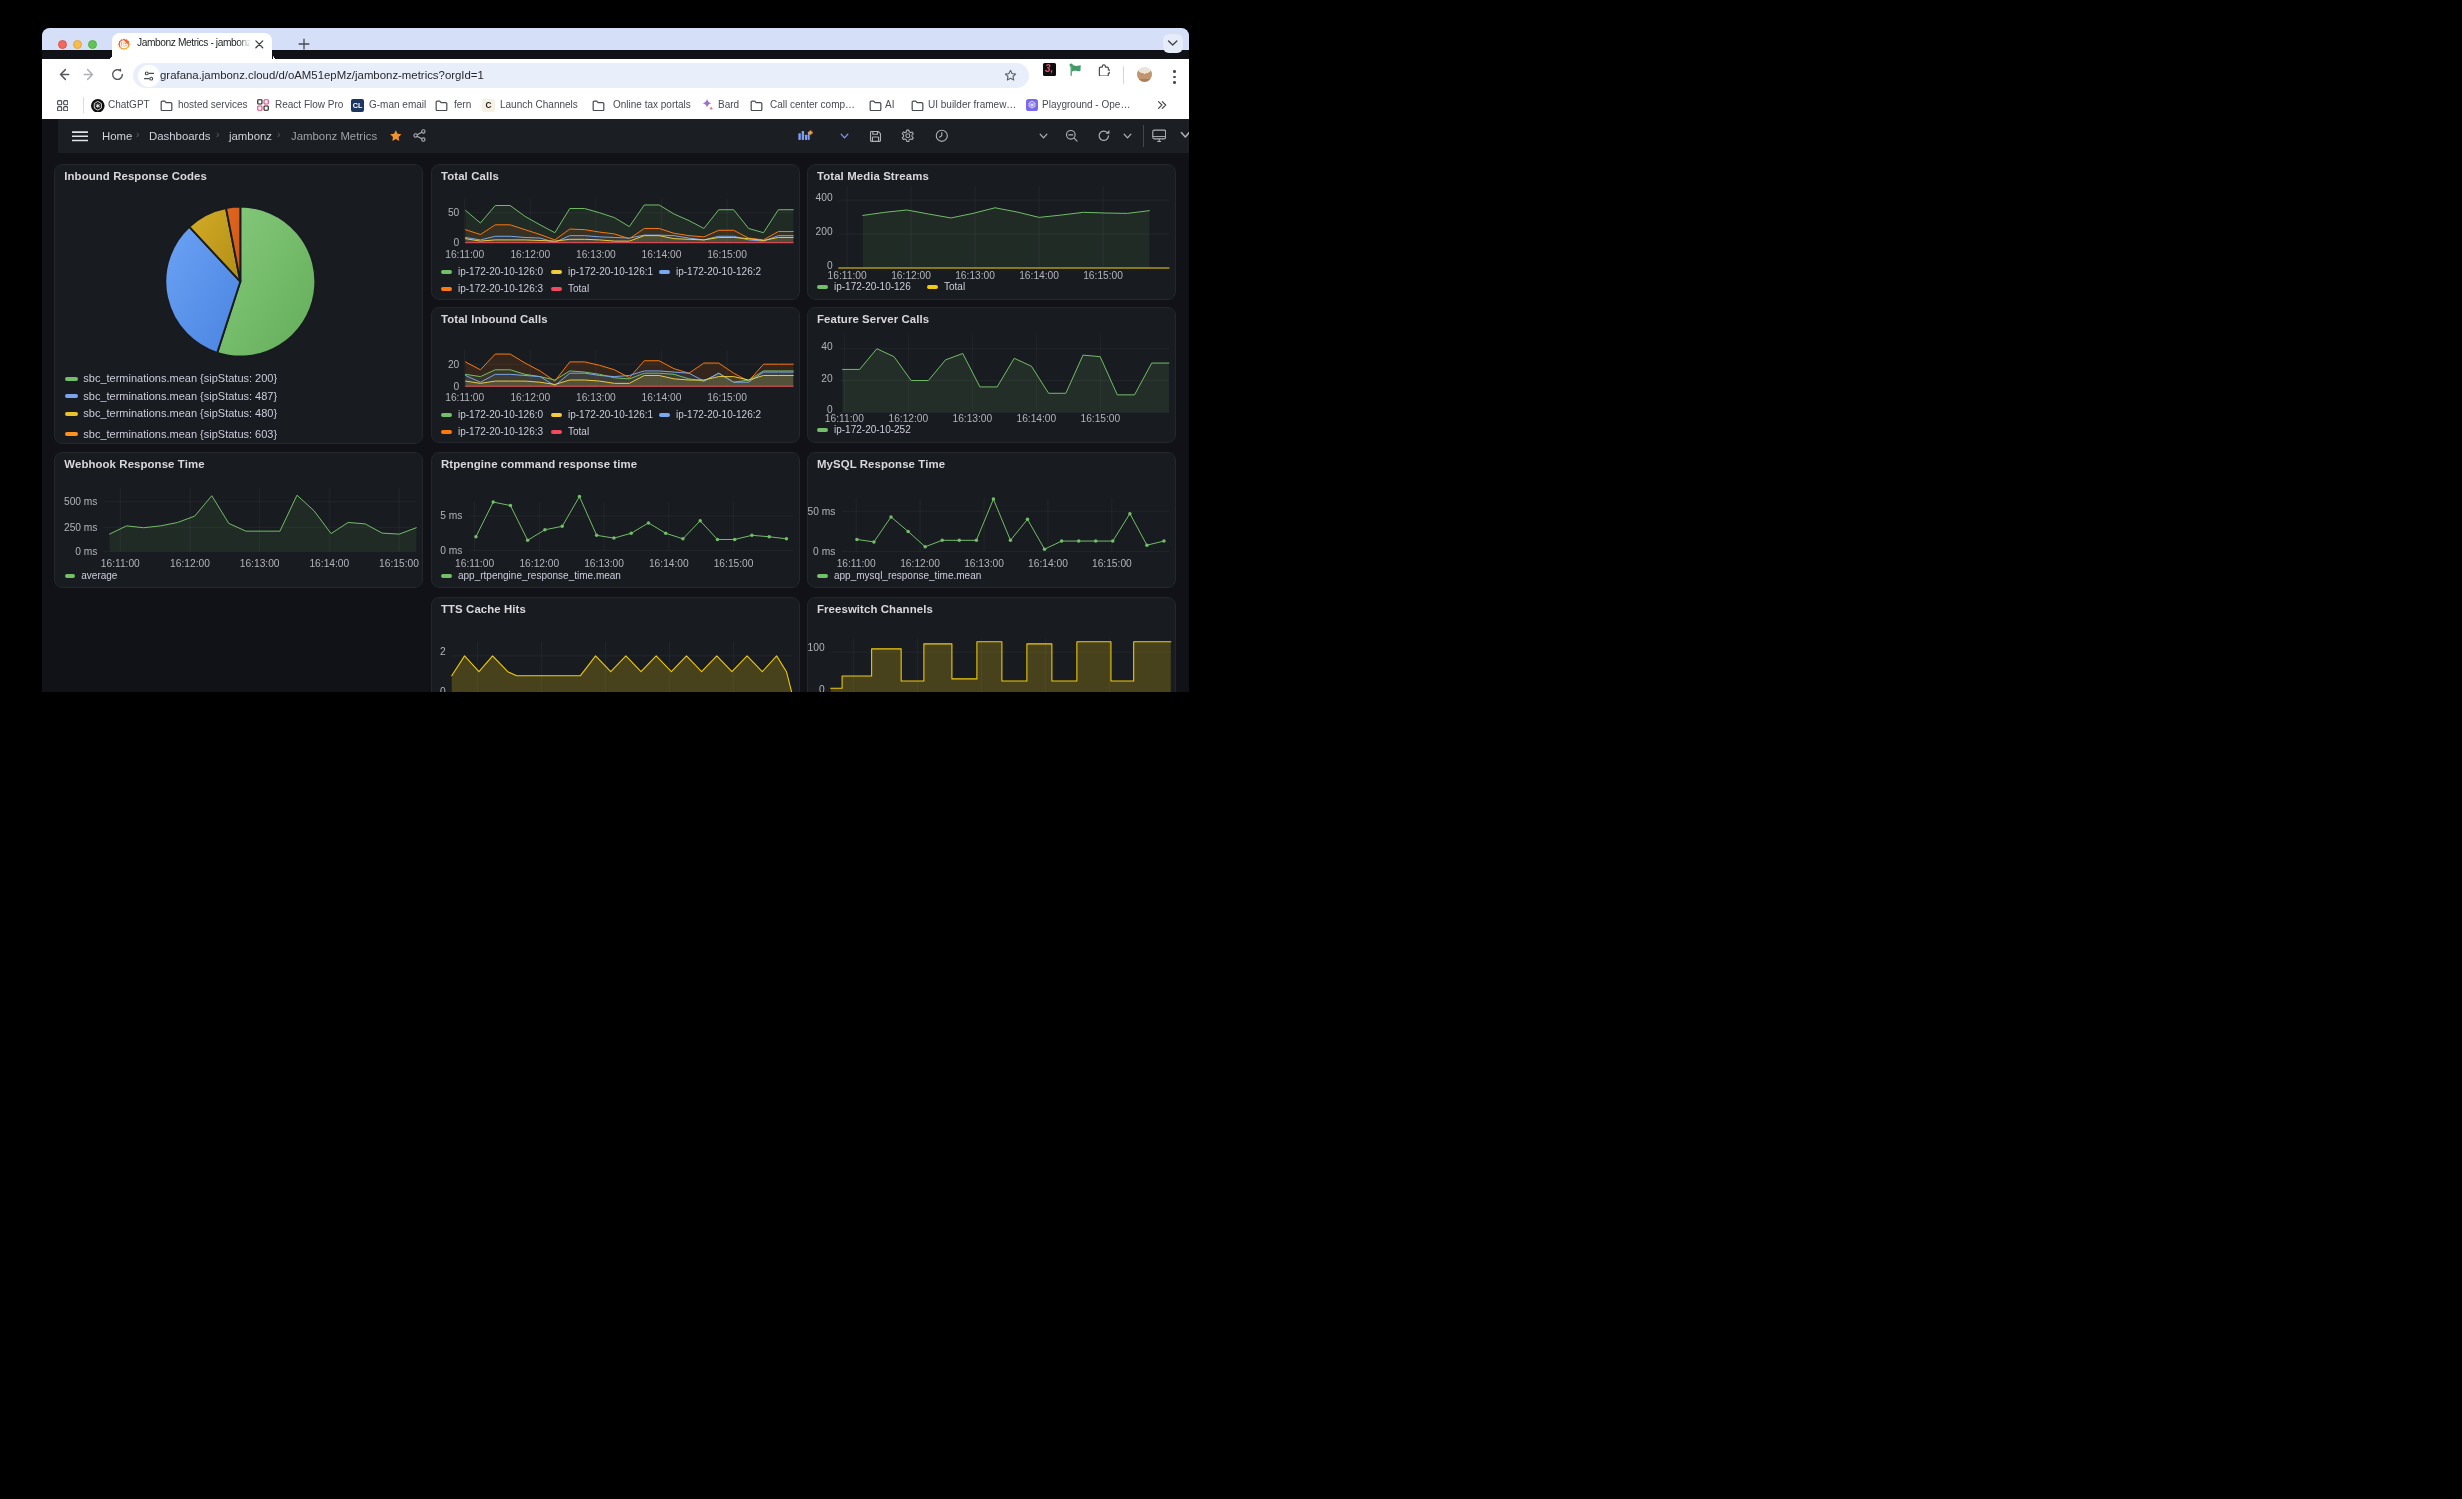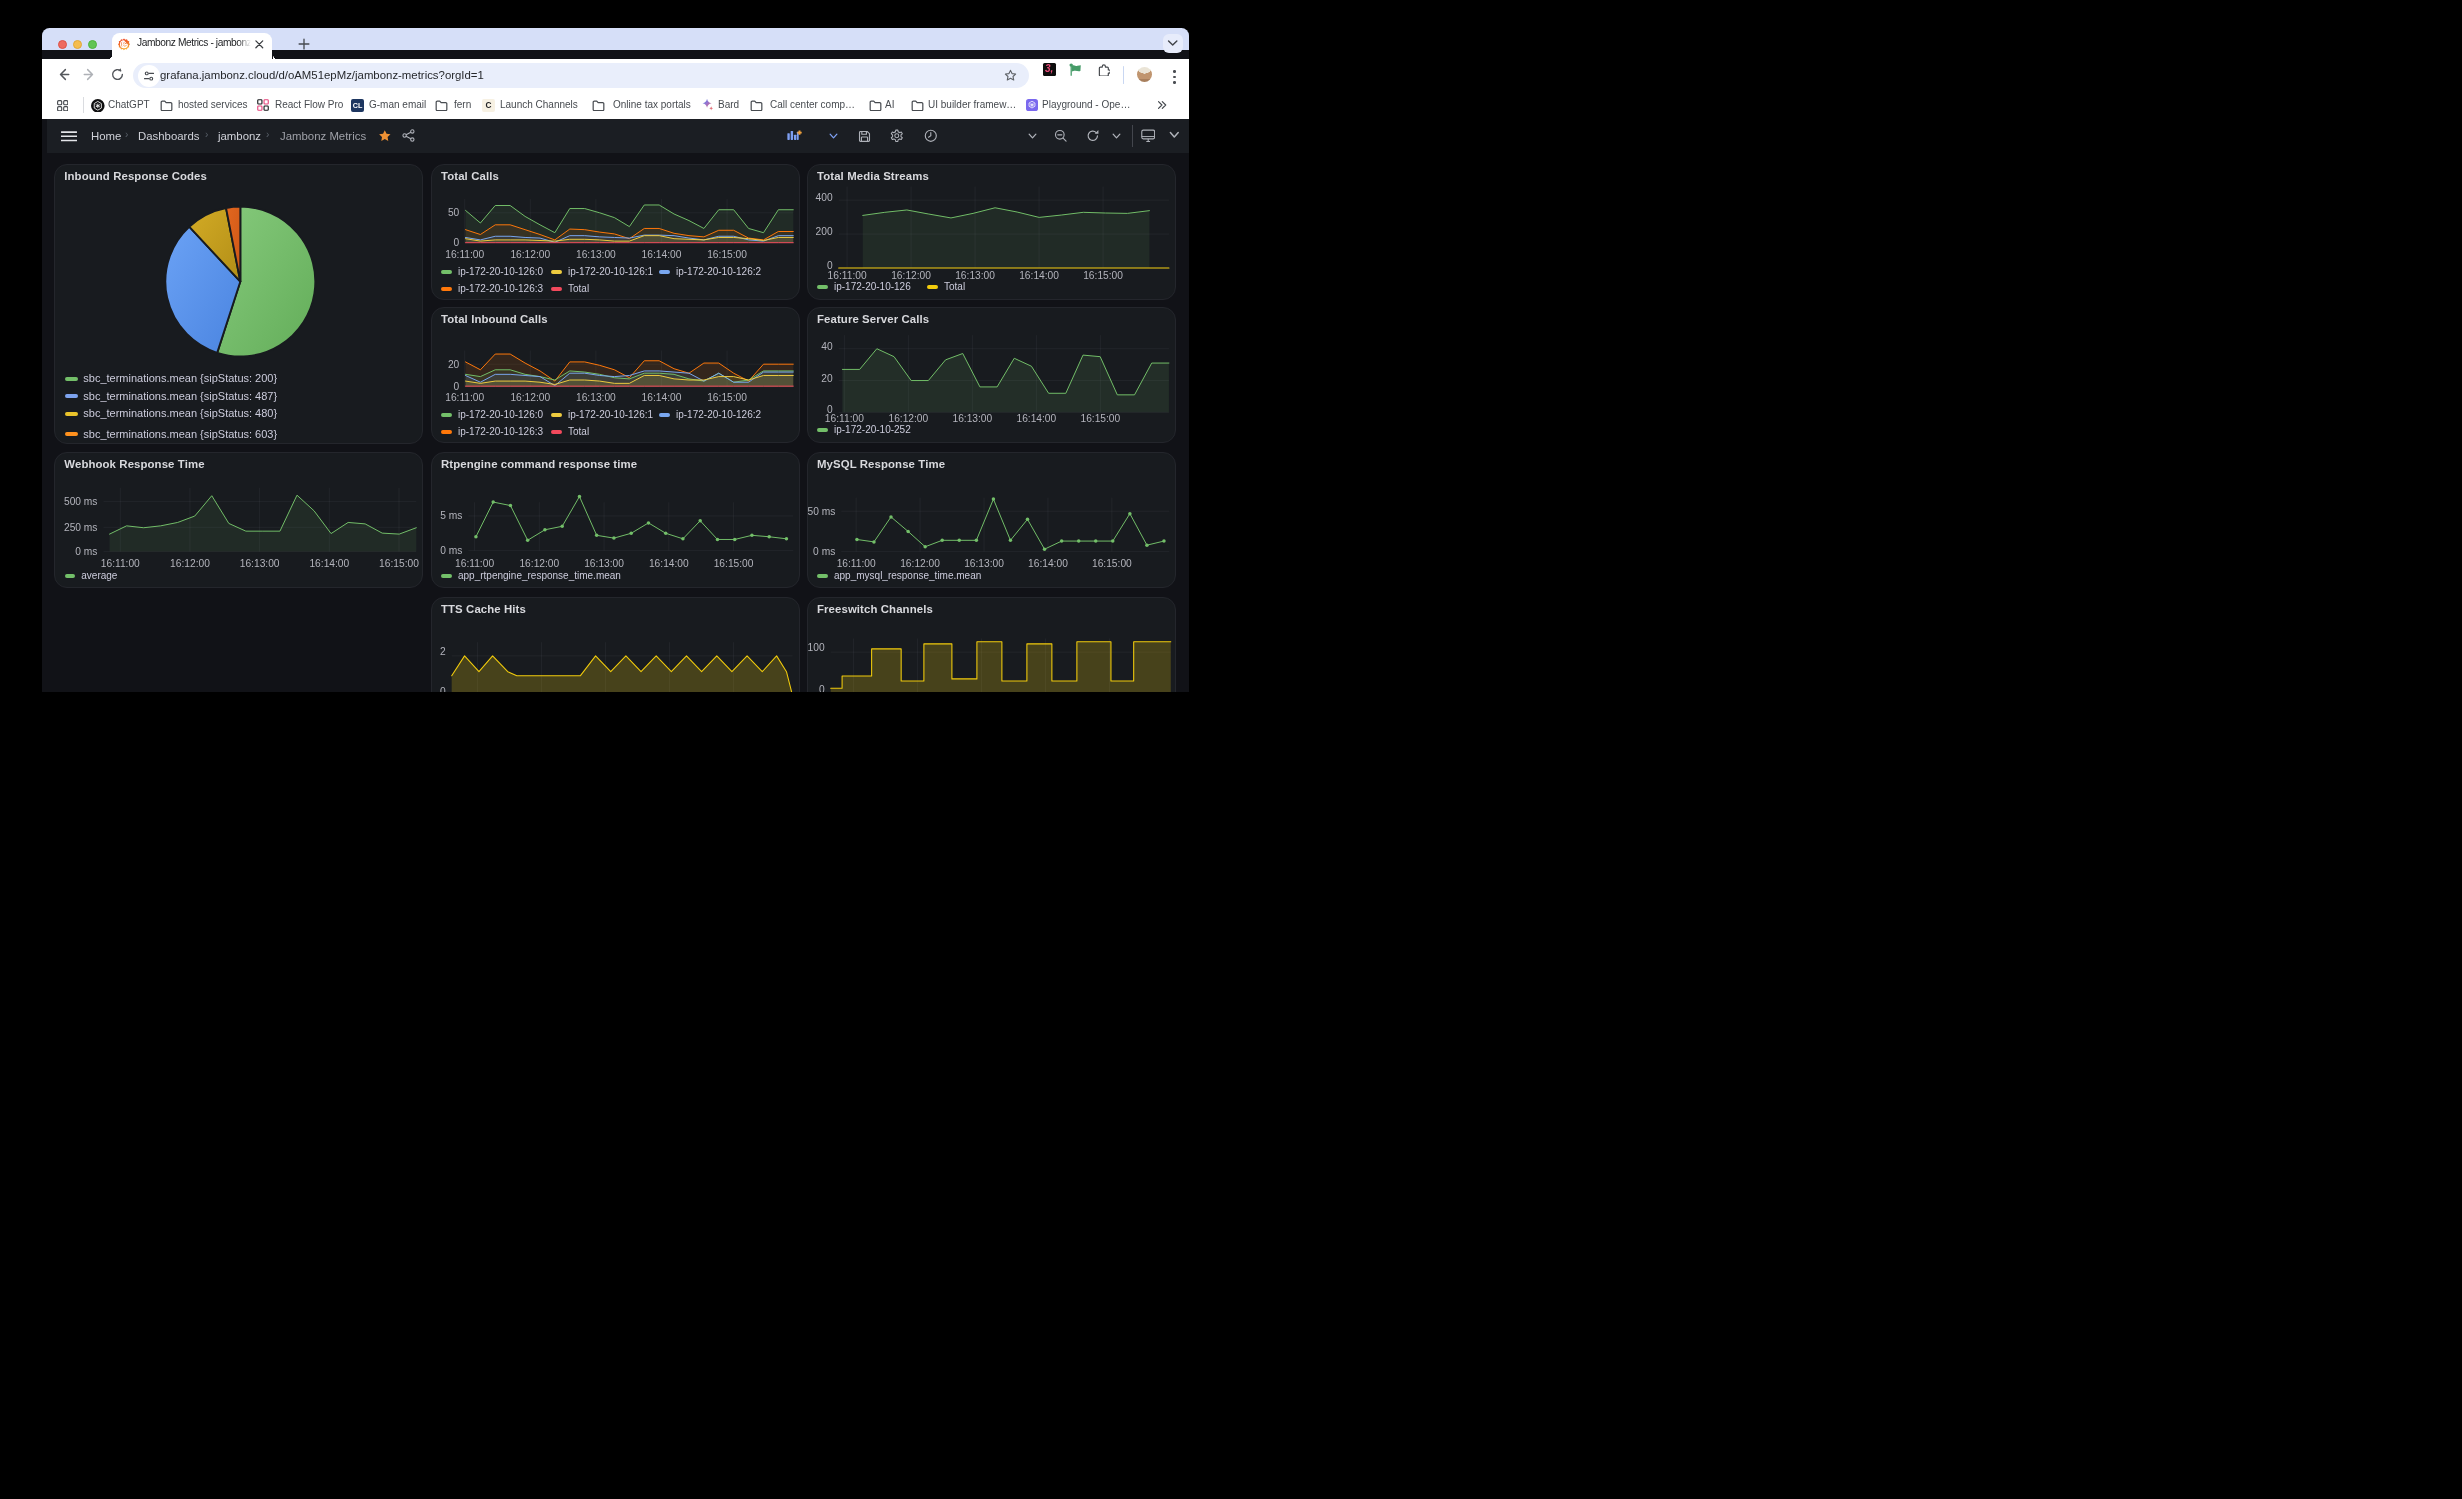--- a/index.html
+++ b/index.html
@@ -1,22 +1,22 @@
 <!DOCTYPE html>
 <html style="font-size:12px"><head><meta charset="utf-8"><style>
 * { margin:0; padding:0; box-sizing:border-box; }
 html,body { width:1231px; height:750px; background:#000; font-family:"Liberation Sans",sans-serif; }
 .win { position:absolute; left:42px; top:28.4px; width:1147px; height:664px;
   border-radius:7.6px 7.6px 0 0; overflow:hidden; background:#111217; }
 .tabstrip { position:absolute; left:0; top:0; width:100%; height:22px; background:#d6dff8; }
 .toolbar { position:absolute; left:0; top:31px; width:100%; height:32px; background:#fff; }
 .bookmarks { position:absolute; left:0; top:63px; width:100%; height:28px; background:#fff; }
-.gnav { position:absolute; left:5px; top:91px; width:100%; height:48px; background:#1b1e23; border-bottom:0.8px solid #000; }
+.gnav { position:absolute; left:16px; top:91px; width:100%; height:48px; background:#1b1e23; border-bottom:0.8px solid #000; }
 .gpage { position:absolute; left:0; top:125px; width:100%; height:539px; background:#111217; }
-.panel { position:absolute; background:#181b1f; border:0.8px solid #24262c; border-radius:13px; }
+.panel { position:absolute; background:#181b1f; border:0.8px solid #24262c; border-radius:8px; }
 .ptitle { position:absolute; left:9px; top:4.5px; font-size:11.4px; font-weight:700; color:#d8d9dd; letter-spacing:0.1px; }
 .tl { position:absolute; top:11.5px; width:9px; height:9px; border-radius:50%; }
 .bm { position:absolute; font-size:10px; color:#474b50; white-space:nowrap; top:7.6px; }
 .crumb { position:absolute; font-size:11.4px; color:#d0d2d9; white-space:nowrap; }
 .gico { position:absolute; }
 svg { display:block; }
 .navtxt { position:absolute; font-size:10px; color:#c9cad1; white-space:nowrap;margin-top:45px; }
 </style></head><body>
 <div class="win">
   <div class="tabstrip">

